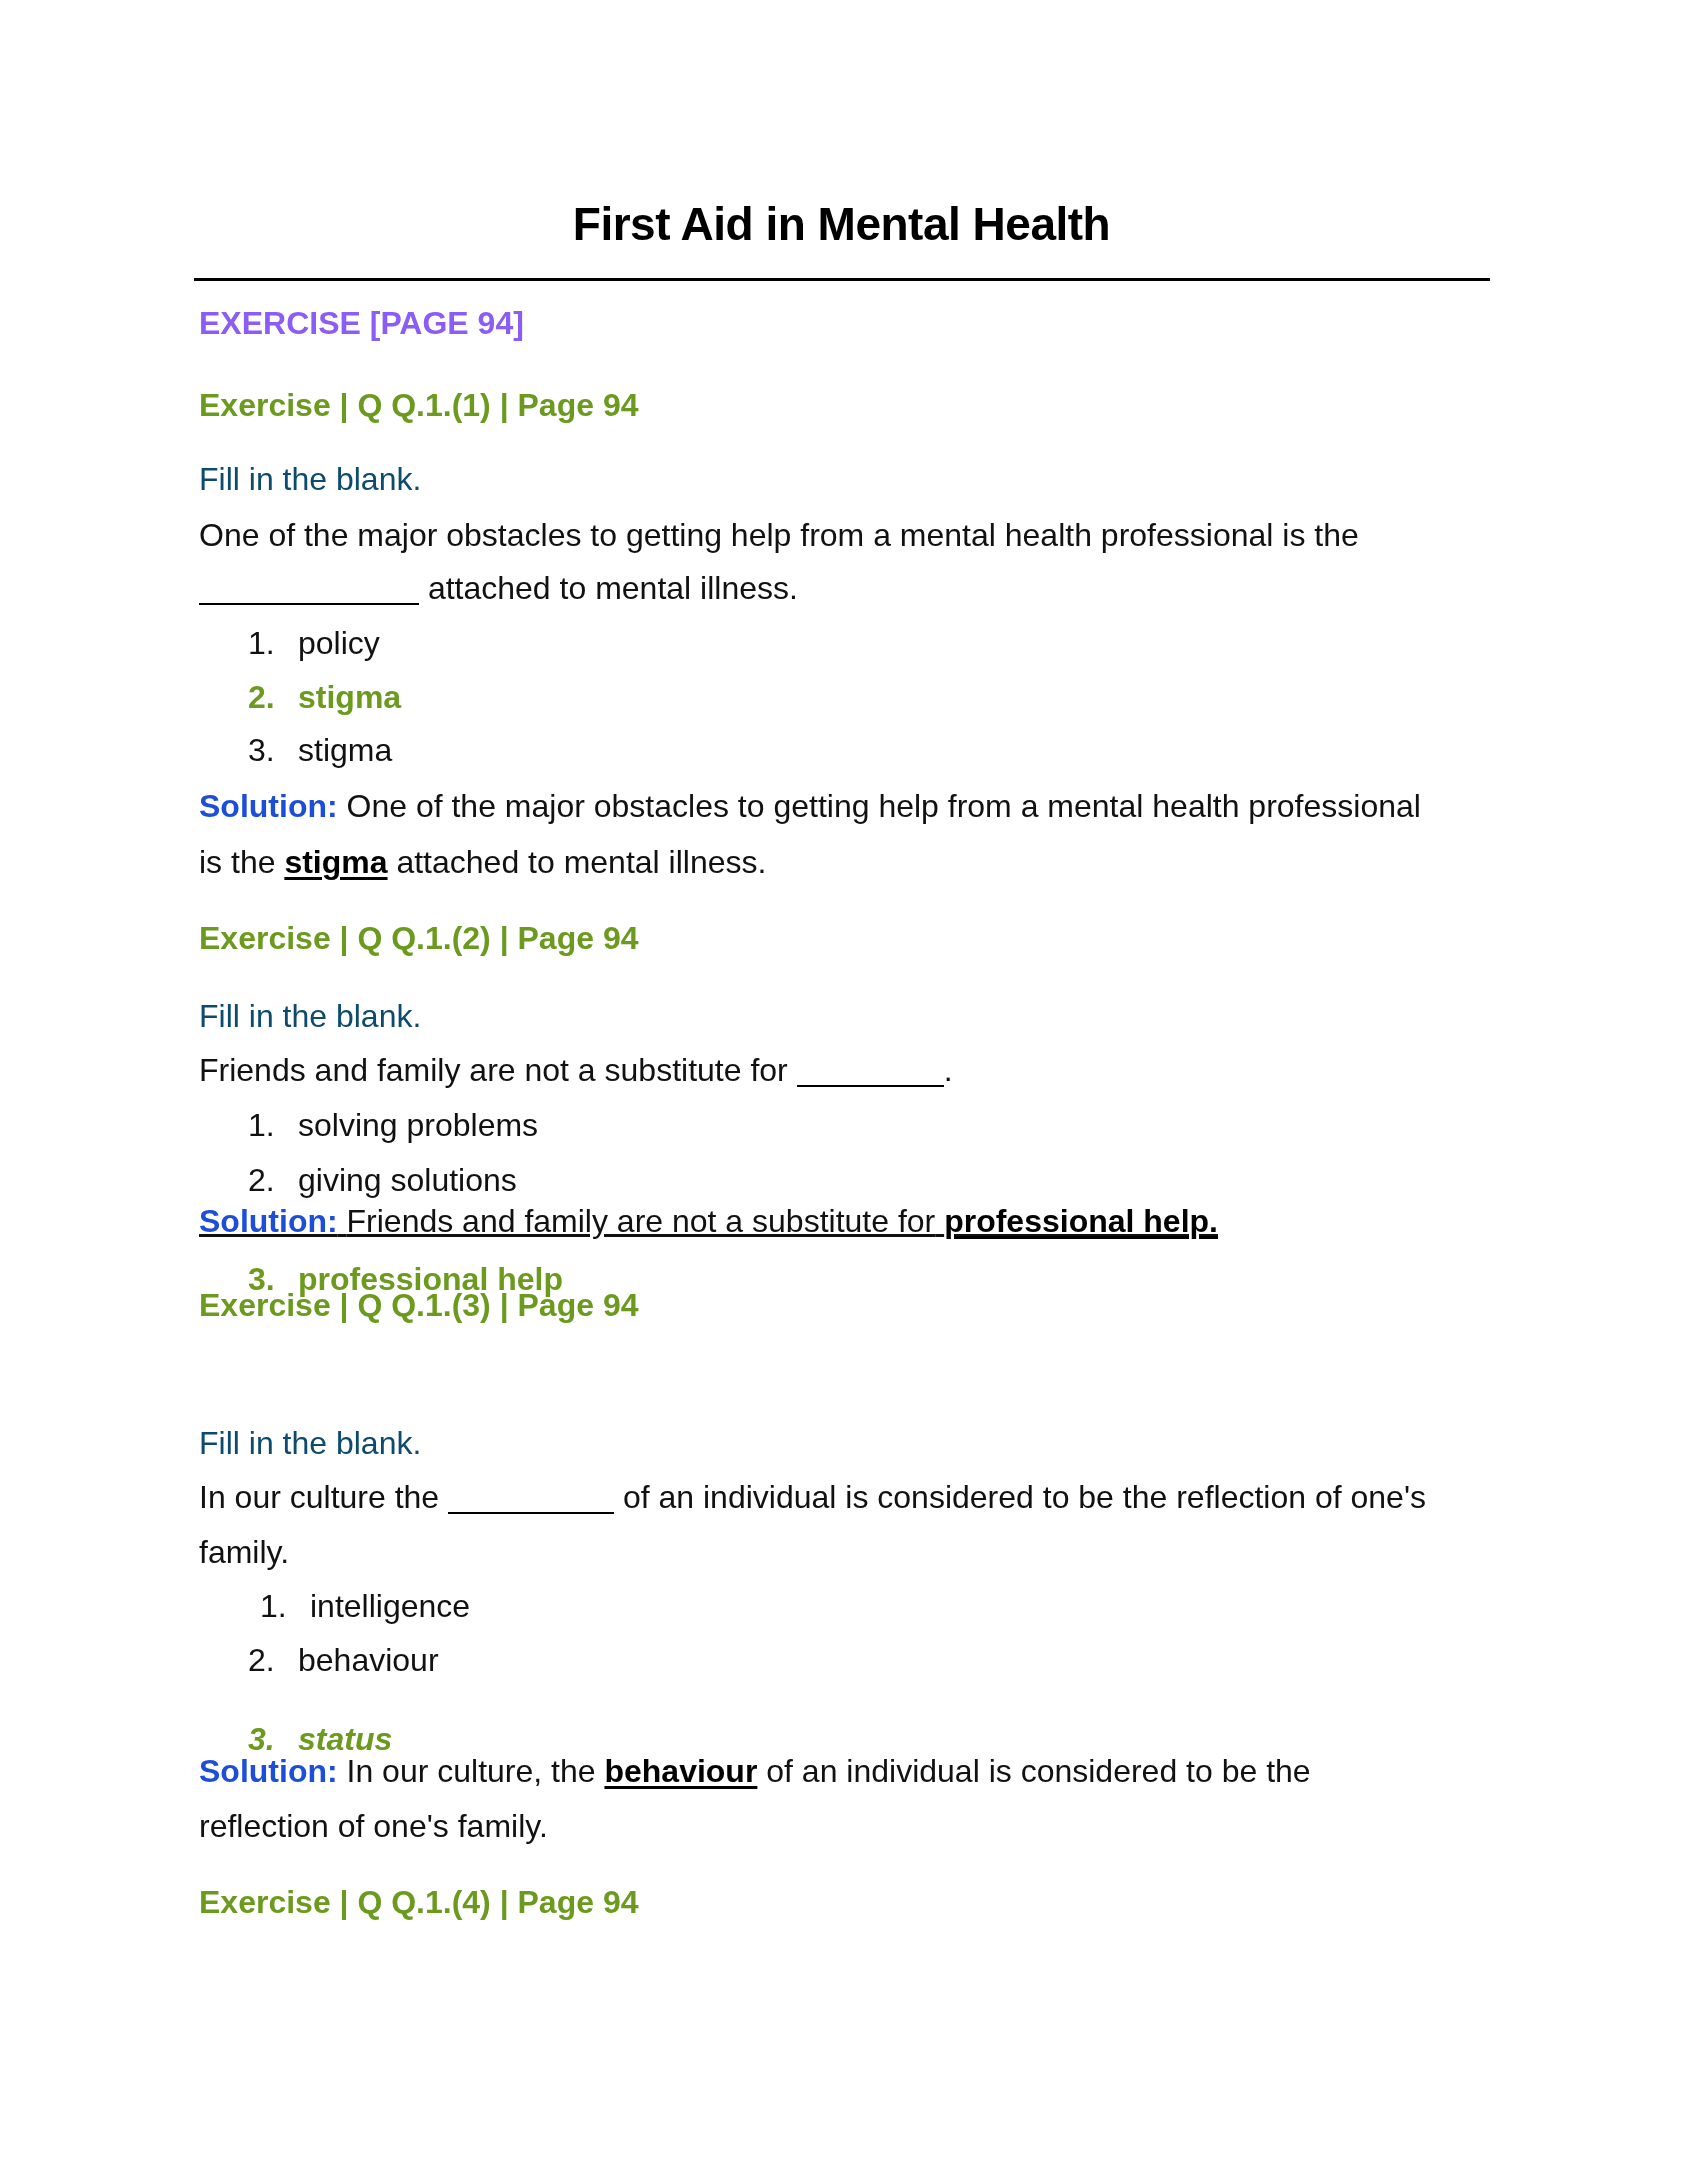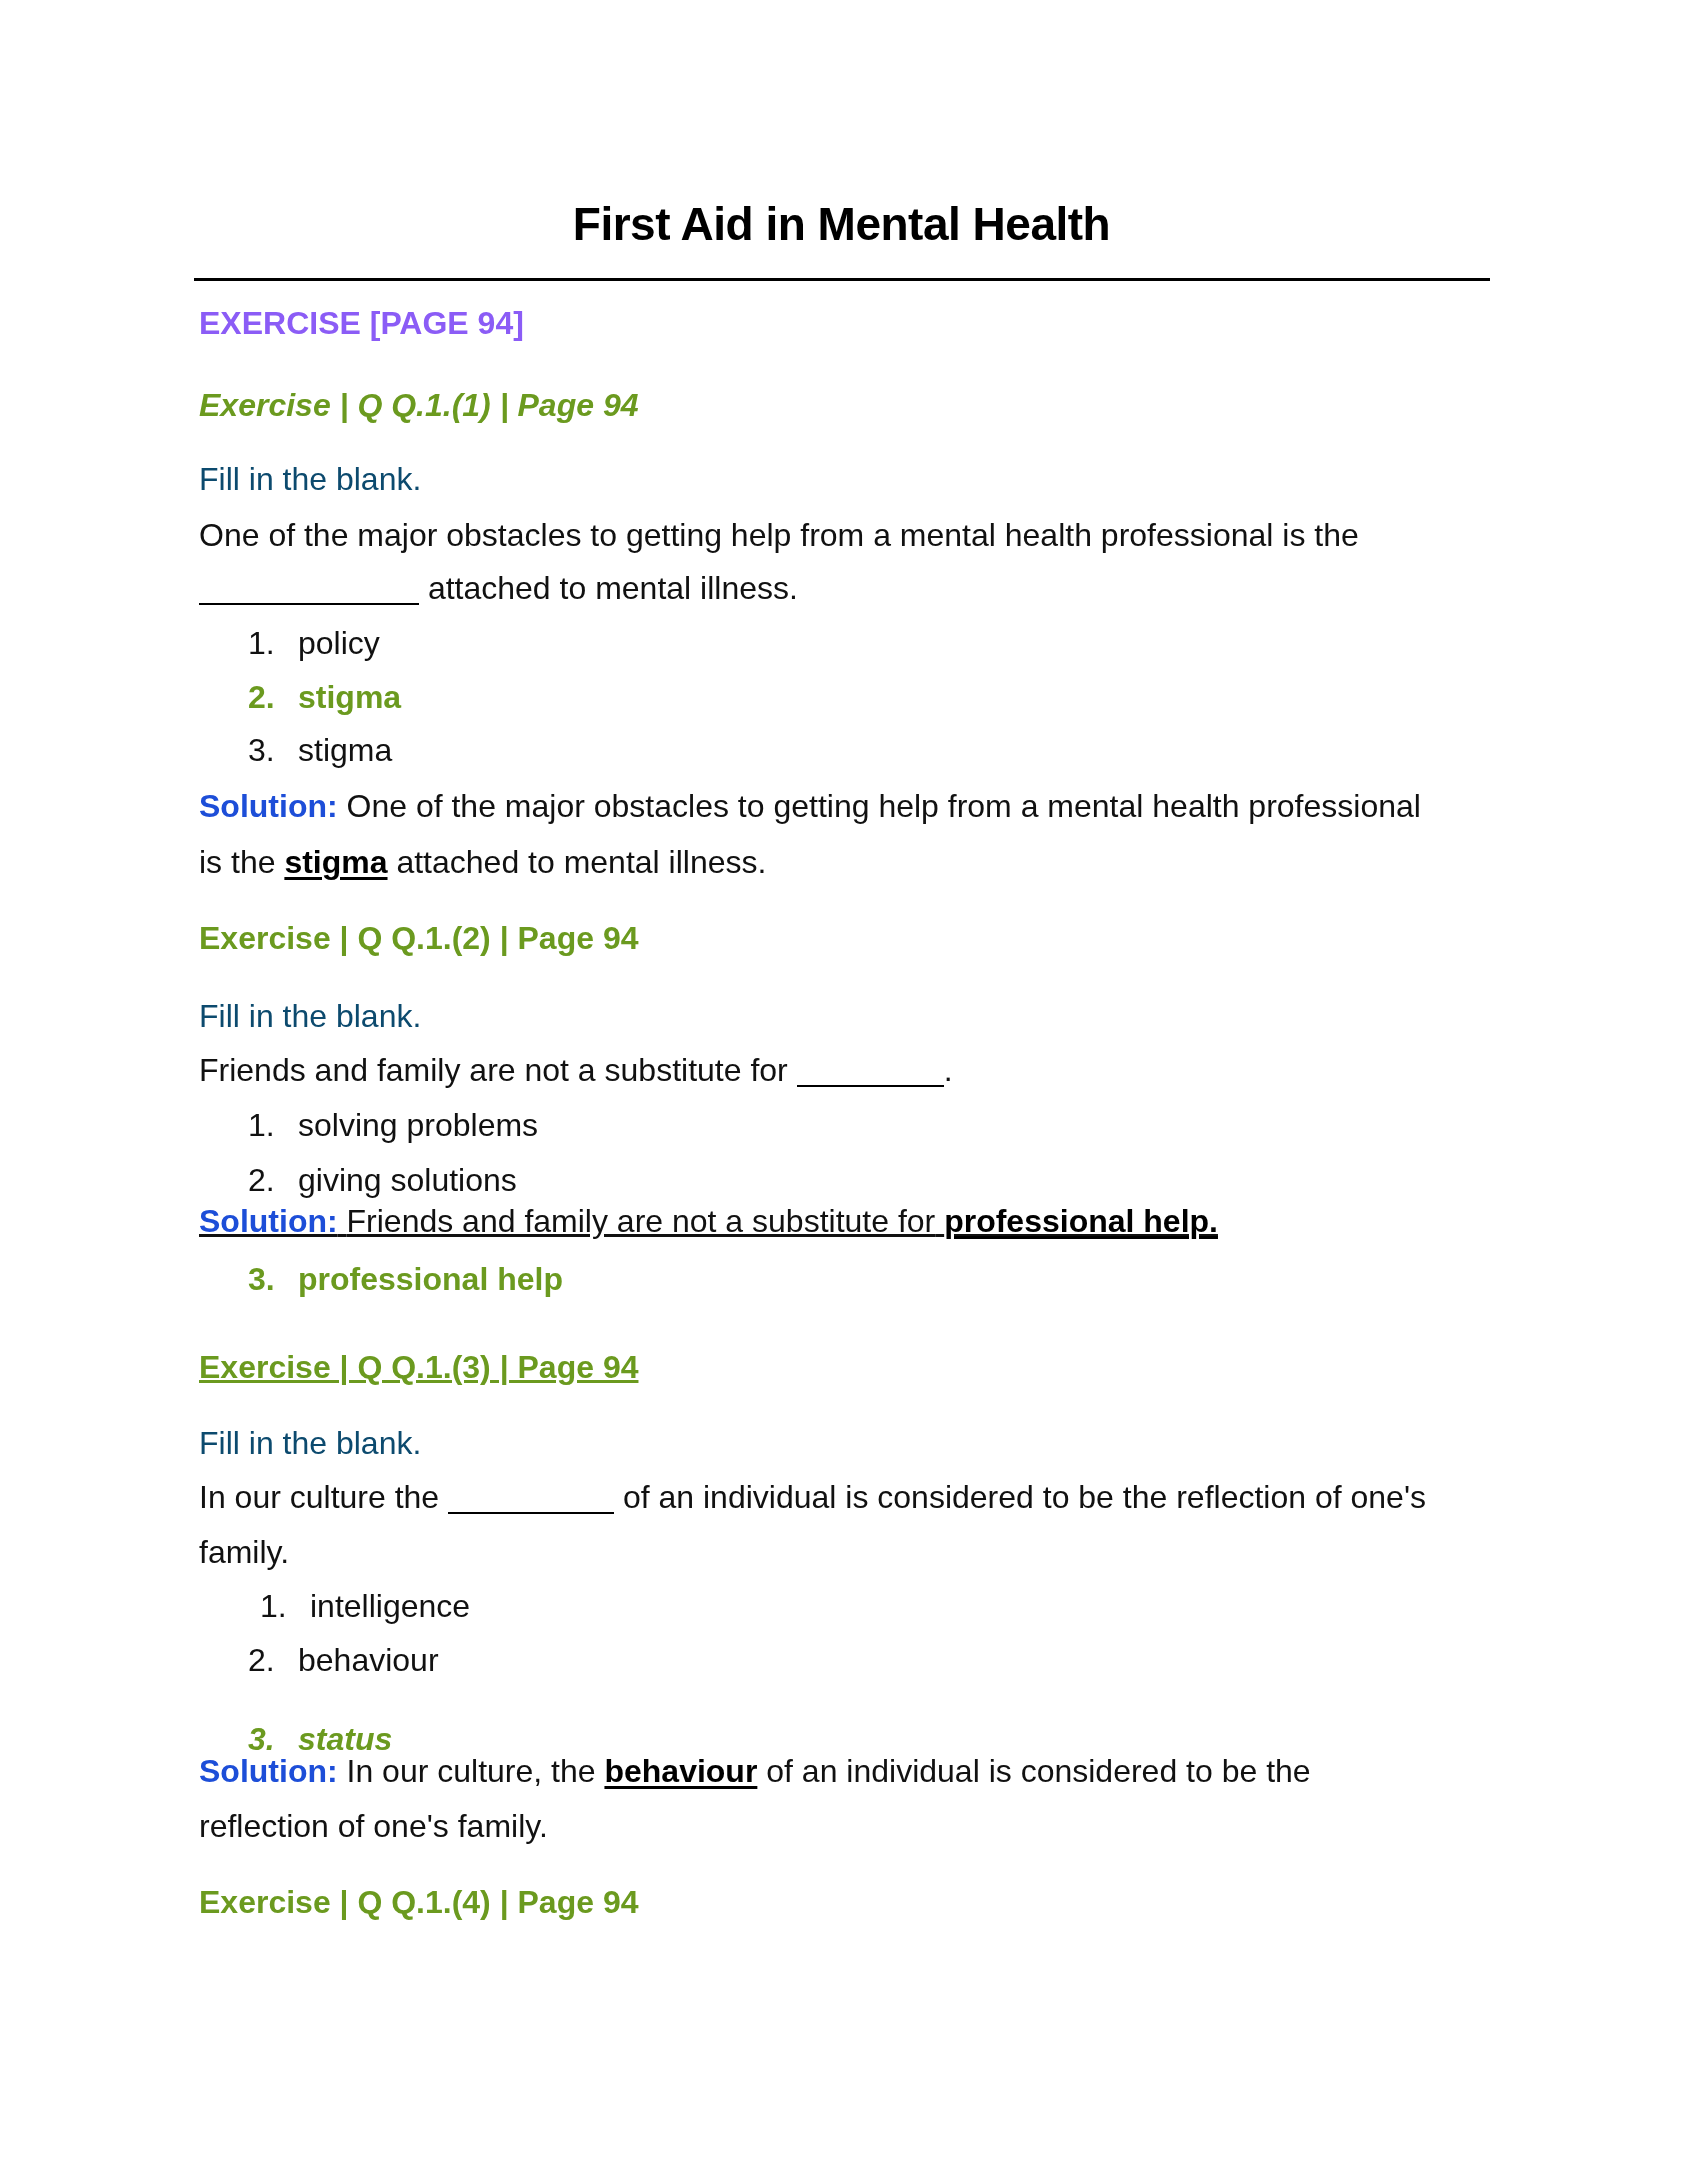--- a/index.html
+++ b/index.html
@@ -23,21 +23,21 @@
 <body>
 
 <div>
 
   <div class="title">First Aid in Mental Health</div>
   <div class="rule"></div>
 
   <div class="line section" style="top:305px;">EXERCISE [PAGE 94]</div>
 
   <div>
-    <div class="line qhead" style="top:387px;font-style:italic;">Exercise | Q Q.1.(1) | Page 94</div>
+    <div class="line qhead" style="top:387px;">Exercise | Q Q.1.(1) | Page 94</div>
     <div class="line fill" style="top:461px;">Fill in the blank.</div>
     <div class="line" style="top:517px;">One of the major obstacles to getting help from a mental health professional is the</div>
     <div class="line" style="top:570px;">
       <span class="blank" style="width:220px;"></span>
       <span>attached to mental illness.</span>
     </div>
     <div class="line item" style="top:625px;">
       <span class="num">1.</span><span>policy</span>
     </div>
     <div class="line item correct" style="top:679px;">
@@ -74,21 +74,21 @@
       <span class="num">3.</span><span>professional help</span>
     </div>
     <div class="line" style="top:1203px;text-decoration:underline;">
       <span class="sol-label">Solution:</span>
       <span>Friends and family are not a substitute for</span>
       <span class="answer">professional help.</span>
     </div>
   </div>
 
   <div>
-    <div class="line qhead" style="top:1349px;text-decoration:underline;">Exercise | Q Q.1.(3) | Page 94</div>
+    <div class="line qhead" style="top:1287px;">Exercise | Q Q.1.(3) | Page 94</div>
     <div class="line fill" style="top:1425px;">Fill in the blank.</div>
     <div class="line" style="top:1479px;">
       <span>In our culture the</span>
       <span class="blank" style="width:166px;"></span>
       <span>of an individual is considered to be the reflection of one's</span>
     </div>
     <div class="line" style="top:1534px;">family.</div>
     <div class="line item" style="top:1588px;margin-left:12px;">
       <span class="num">1.</span><span>intelligence</span>
     </div>

